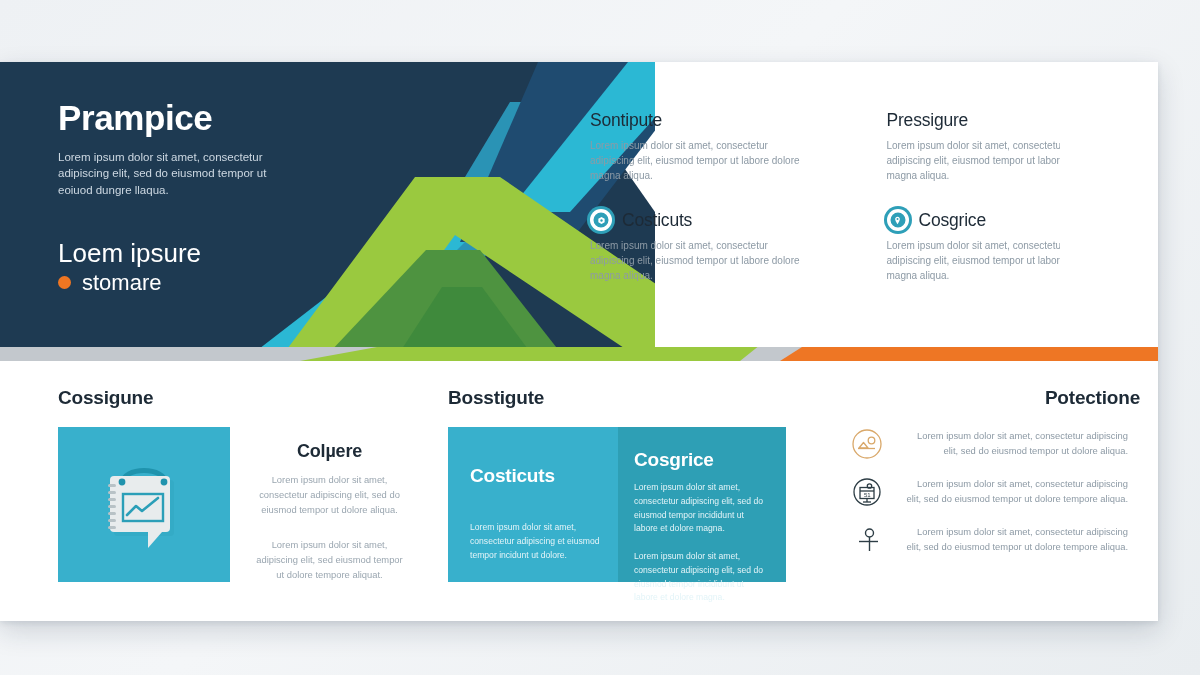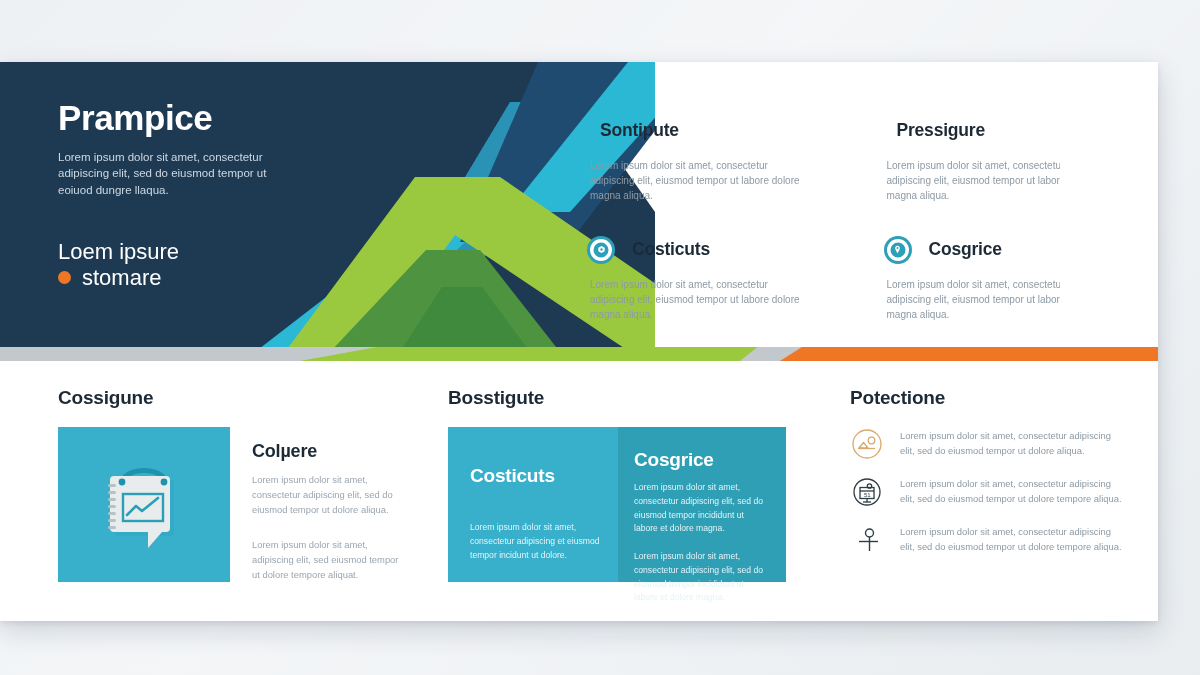--- a/index.html
+++ b/index.html
@@ -135,21 +135,21 @@
     margin: 12px 0 0 0;
     font-size: 11.5px;
     line-height: 1.45;
     color: #cdd8e2;
     width: 232px;
   }
   .hero-cta {
     margin-top: 40px;
   }
   .hero-cta-line1 {
-    font-size: 22px;
+    font-size: 26px;
     color: #ffffff;
     line-height: 1.15;
   }
   .hero-cta-row {
     display: flex;
     align-items: center;
     gap: 11px;
     margin-top: 1px;
   }
   .dot-orange {
@@ -174,23 +174,23 @@
     z-index: 9;
   }
   .hero-col { width: 250px; }
   .feat { margin-bottom: 26px; }
   .feat-head {
     display: flex;
     align-items: center;
     gap: 10px;
   }
   .feat-title {
-    margin: 10px;
+    margin: 0;
     font-size: 17.5px;
-    font-weight: bold;
+    font-weight: normal;
     color: #1d2a36;
     letter-spacing: -0.2px;
   }
   .feat-body {
     margin: 7px 0 0 0;
     font-size: 10px;
     line-height: 1.5;
     color: #8d9aa5;
     width: 218px;
   }
@@ -247,21 +247,21 @@
   .panel-title {
     margin: 0 0 18px 0;
     font-size: 19px;
     font-weight: bold;
     color: #1d2a36;
     letter-spacing: -0.2px;
   }
 
   
   .panel-1 { left: 58px; top: 20px; width: 350px; }
-  .p1-row { display: flex; gap: 22px; align-items: flex-start; }
+  .p1-row { display: flex; gap: 22px; align-items: flex-start; text-align: center; }
   .icon-tile {
     width: 172px; height: 155px;
     background: #38b0cc;
     flex: 0 0 auto;
     display: flex;
     align-items: center;
     justify-content: center;
   }
   .p1-text { padding-top: 14px; width: 155px; }
   .p1-sub {
@@ -308,21 +308,21 @@
   .split-para {
     margin: 10px 0 0 0;
     font-size: 8.6px;
     line-height: 1.6;
     color: #e3f4f8;
   }
   .split-left .split-para { margin-top: 34px; }
   .split-para.second { margin-top: 14px; }
 
   
-  .panel-3 { left: 850px; top: 20px; width: 290px; }
+  .panel-3 { left: 850px; top: 20px; width: 290px; text-align: right; }
   .list-row {
     display: flex;
     gap: 16px;
     align-items: flex-start;
     margin-bottom: 14px;
   }
   .line-icon {
     width: 34px; height: 34px;
     flex: 0 0 auto;
     display: flex;

